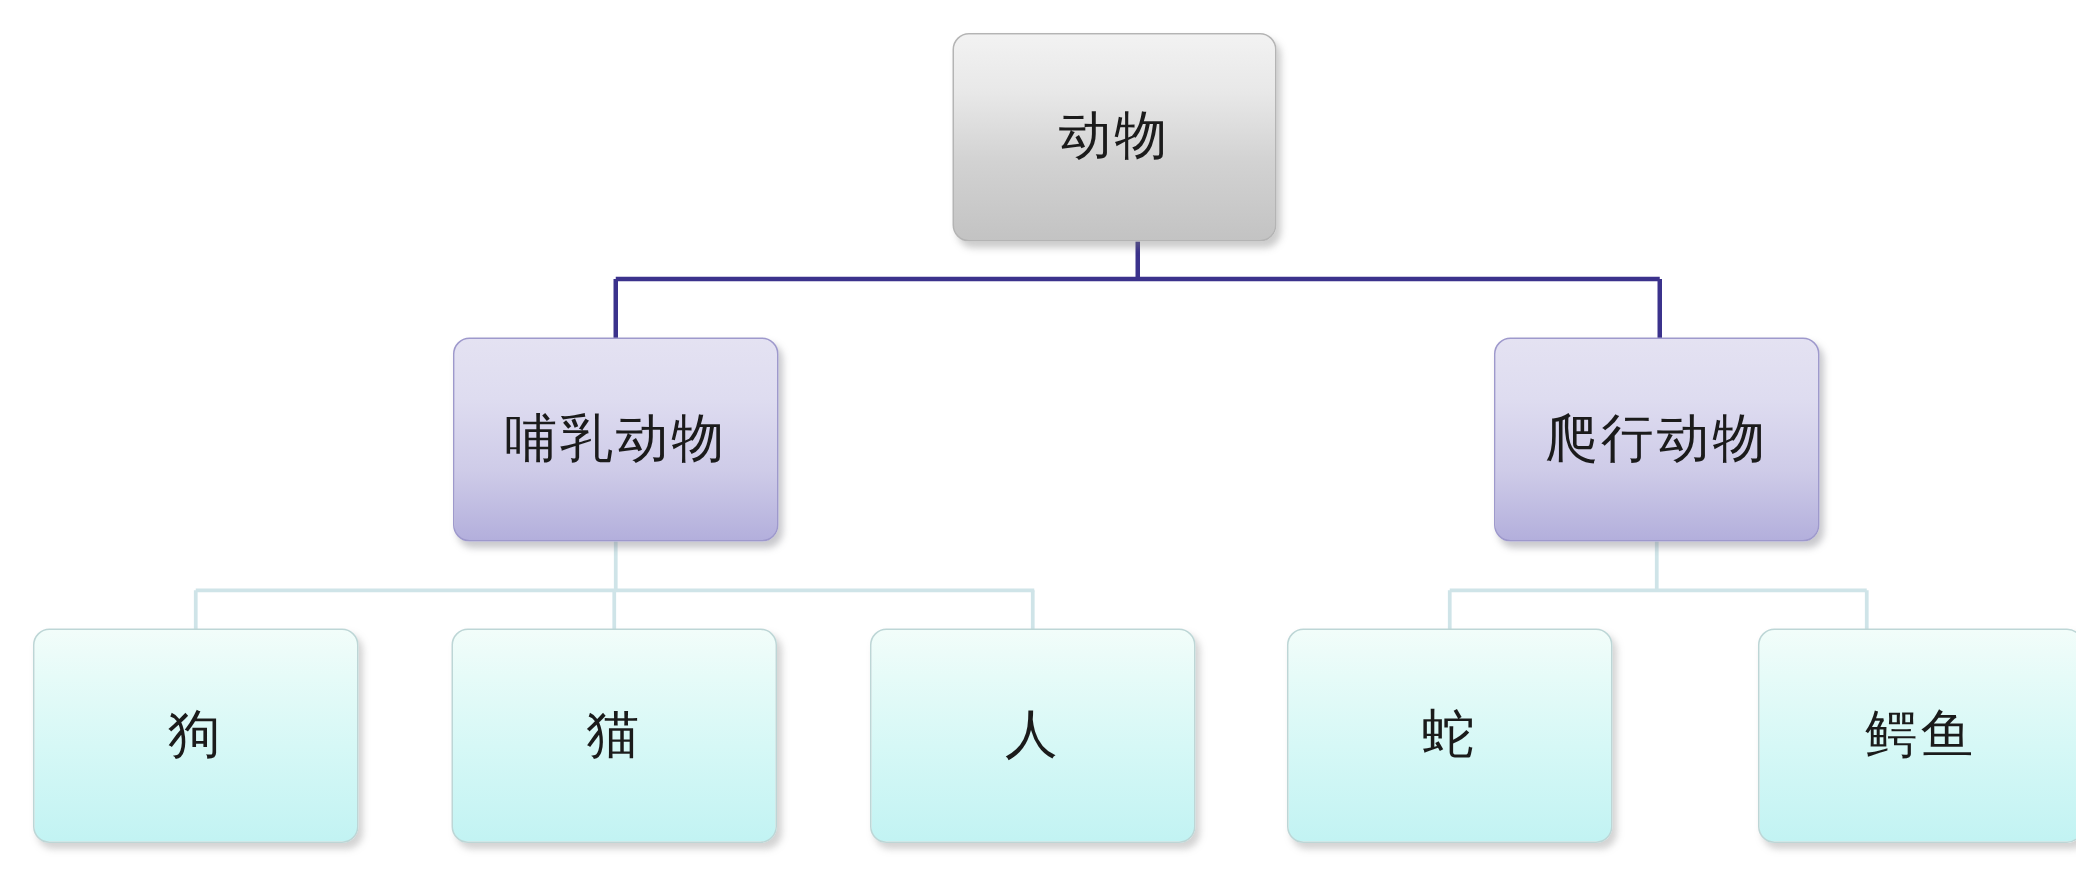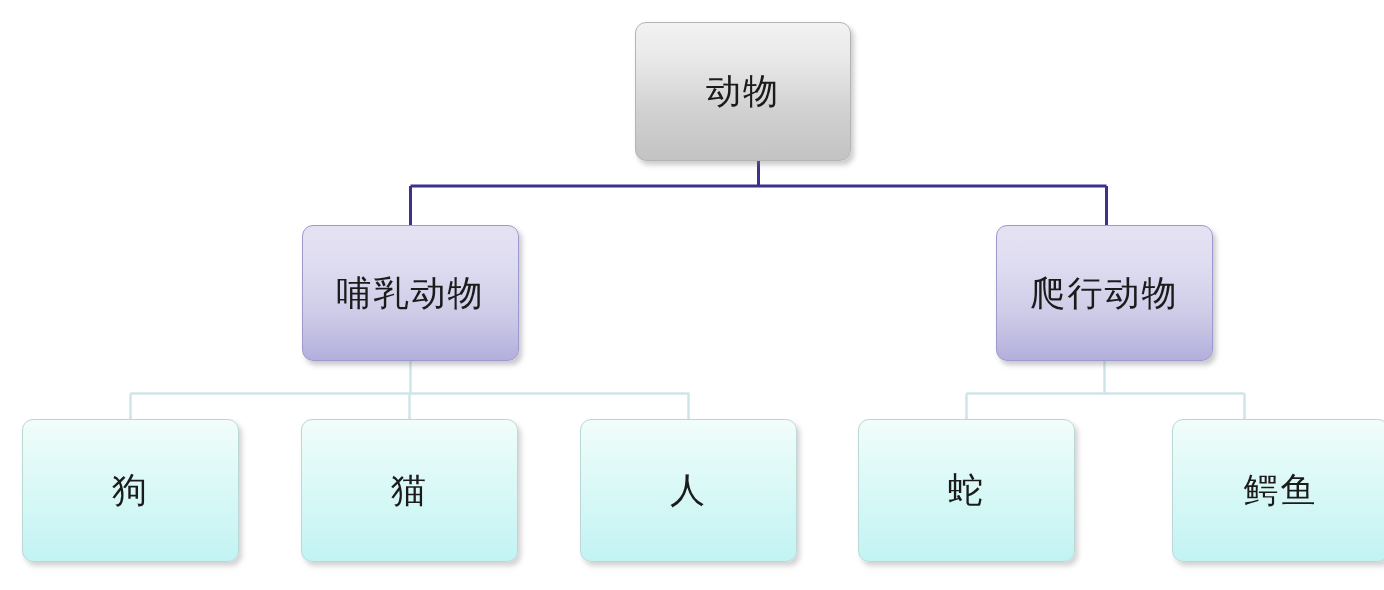--- a/index.html
+++ b/index.html
@@ -74,21 +74,21 @@
     background: linear-gradient(to bottom, #e4e2f2 0%, #dedcf0 30%, #cecbe8 66%, #b3afdc 100%);
     border: 1px solid #9e99cc;
     box-shadow: 3px 4px 5px rgba(120,120,130,0.40);
     text-align: right;
   }
   .node-cat .node-label {
     font-size: 35px;
     font-weight: 500;
   }
   .node-cat-mammal   { left: 302px; }
-  .node-cat-reptile  { left: 996px; }
+  .node-cat-reptile  { left: 996px; font-family: Liberation Serif, serif; }
 
   
   .node-leaf {
     top: 419px;
     width: 217px;
     height: 143px;
     background: linear-gradient(to bottom, #f2fdfa 0%, #e6fbf8 22%, #d6f8f6 55%, #c2f3f3 100%);
     border: 1px solid #bdd6d6;
     box-shadow: 3px 4px 5px rgba(130,130,130,0.35);
   }

